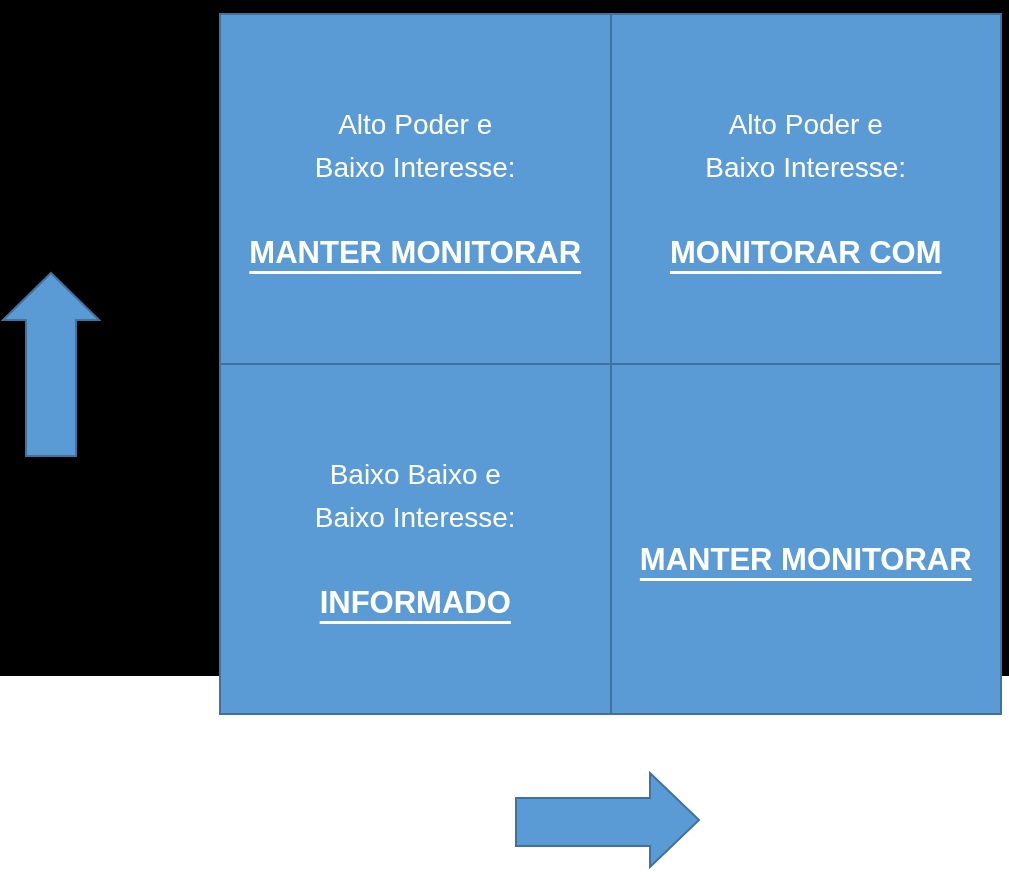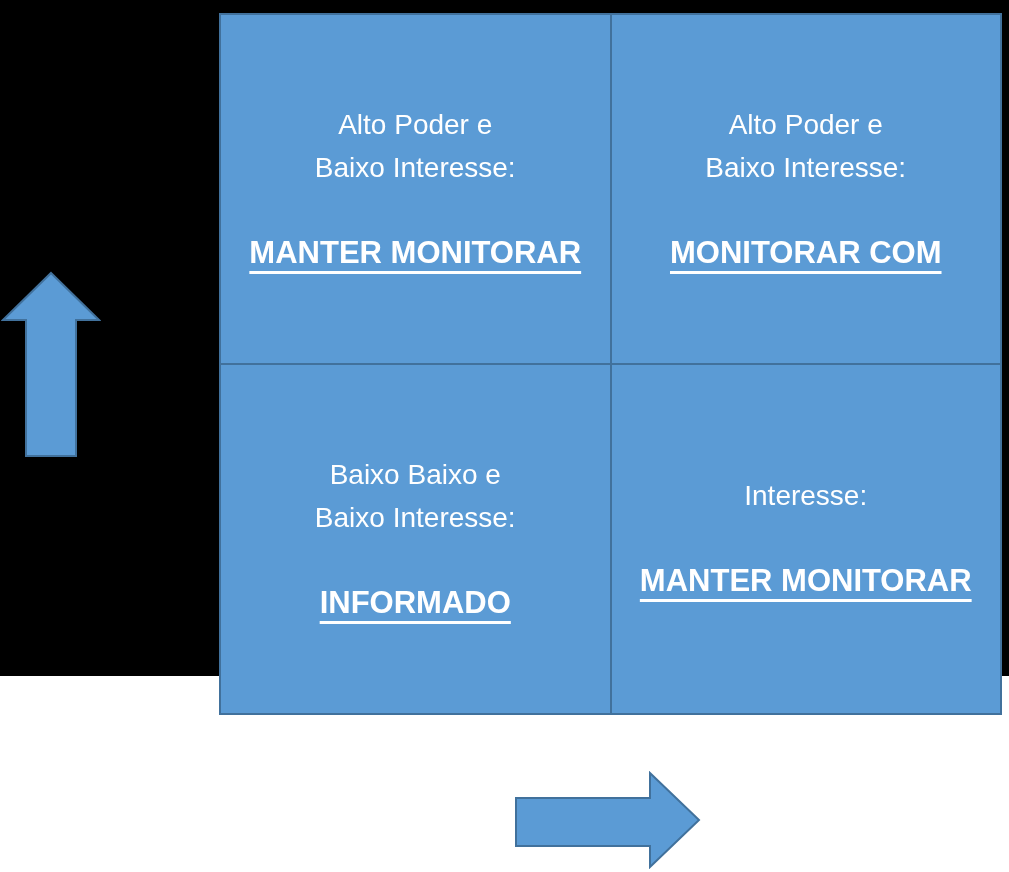--- a/index.html
+++ b/index.html
@@ -105,21 +105,20 @@
         <div>Baixo Baixo e</div>
         <div>Baixo Interesse:</div>
       </div>
       <div class="q-action">
         <div>INFORMADO</div>
       </div>
     </div>
 
     <div class="quadrant">
       <div class="q-label">
-        <div>Interesse:</div>
       </div>
       <div class="q-action">
         <div>MANTER MONITORAR</div>
       </div>
     </div>
 
   </div>
 
   <svg class="arrow arrow-up" width="100" height="187" viewBox="0 0 100 187" aria-hidden="true">
     <polygon points="50,2 98,49 75,49 75,185 25,185 25,49 2,49"></polygon>

